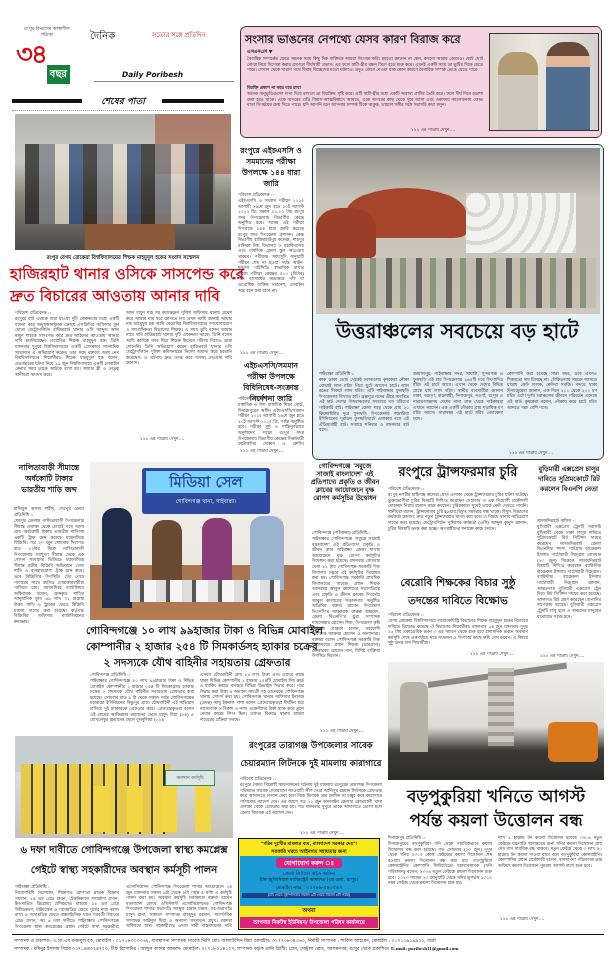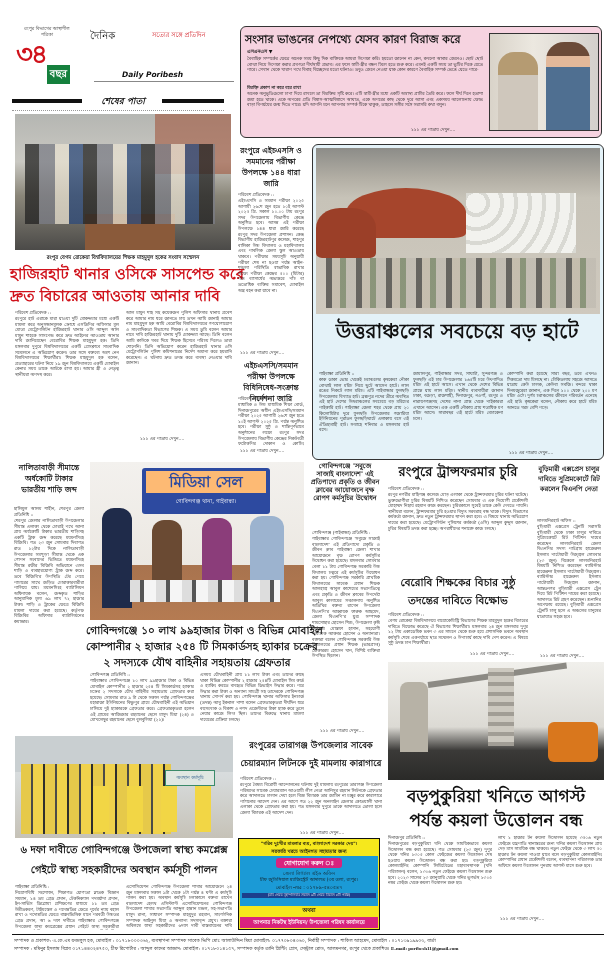--- a/index.html
+++ b/index.html
@@ -90,21 +90,21 @@
   <div class="abs body-text" style="left:194px; top:226px; width:90px; height:78px;">কোম্পানি করা হয়েছে সারা বছর, তবে এখনও ঠিকমতো দাম মিলছে না। চৌকিতলায় সহজে আসতে যাত্রায় কেউ চালক, কেউবা সবজি। বন্দরে থাকা দিনমজুরেরা জানান, এক দিনে ১০০ থেকে ২০০ মণ মরিচ ওঠে। দুর্গম চরাঞ্চলের জীবনে পরিবর্তন এনেছে এই হাট। কৃষকেরা বলেন, নৌকায় করে হাটে মরিচ আনতে খরচ বেশি পড়ে।</div>
   <div class="abs more" style="left:196px; top:305px;">১১১ এর পাতায় দেখুন....</div>
 </div>
 
 <div class="abs hl-black" style="left:14px; top:462px; width:70px; font-size:7.5px; line-height:11px;">নালিতাবাড়ী সীমান্তে অর্ধকোটি টাকার ভারতীয় শাড়ি জব্দ</div>
 <div class="abs body-text" style="left:14px; top:506px; width:70px; height:12px;">হালিমুল আলম শাহীন, শেরপুর জেলা প্রতিনিধি ::</div>
 <div class="abs body-text" style="left:14px; top:518px; width:70px; height:210px;">শেরপুর জেলার নালিতাবাড়ী উপজেলার সীমান্ত এলাকা থেকে চোরাই পথে আনা প্রায় অর্ধকোটি টাকার ভারতীয় শাড়িসহ একটি ট্রাক জব্দ করেছে ময়মনসিংহ বিজিবি। গত ২৩ জুন সোমবার দিবাগত রাত ১২টার দিকে নালিতাবাড়ী উপজেলার সমশ্চুড়া সীমান্ত থেকে এক গোপন সংবাদের ভিত্তিতে ময়মনসিংহ সীমান্ত রক্ষীর বিজিবি অভিযানে এসব শাড়ি ও ব্যবহারযোগ্য ট্রাক জব্দ করে। তবে বিজিবি'র উপস্থিতি টের পেয়ে পাচারের সাথে জড়িত চোরাকারবারীরা পালিয়ে যায়। ময়মনসিংহ ব্যাটালিয়ন অধিনায়ক বলেন, জব্দকৃত শাড়ির আনুমানিক মূল্য ৬৯ লাখ ৭২ হাজার টাকা। শাড়ি ও ট্রাকের ক্ষেত্রে বিজিবি মামলা দায়ের করা হয়েছে। কর্তৃপক্ষ বিজিবির অফিসার ব্যাটালিয়নের কমান্ডার।</div>
 
 <div class="abs photo" style="left:90px; top:462px; width:214px; height:158px; background:linear-gradient(180deg,#f3f1ee 0%,#ece8e2 65%,#a8734e 65%,#b57b52 100%);">
   <div style="position:absolute; left:52px; top:6px; width:128px; height:46px; background:#2d4aa0; border-radius:3px;">
-    <div style="position:absolute; left:4px; top:3px; width:120px; height:22px; background:#fdba74; color:#2d4aa0; font-size:15px; font-weight:bold; text-align:center; line-height:22px;">মিডিয়া সেল</div>
+    <div style="position:absolute; left:4px; top:3px; width:120px; height:22px; background:#7dd3fc; color:#2d4aa0; font-size:15px; font-weight:bold; text-align:center; line-height:22px;">মিডিয়া সেল</div>
     <div style="position:absolute; left:4px; top:30px; width:120px; color:#fff; font-size:5.5px; text-align:center;">গোবিন্দগঞ্জ থানা, গাইবান্ধা।</div>
   </div>
   <div style="position:absolute; left:12px; top:46px; width:30px; height:100px; background:linear-gradient(#1f2b4a 0 100%); border-radius:12px 12px 0 0;"></div>
   <div style="position:absolute; left:62px; top:58px; width:30px; height:64px; background:#6a4a33; border-radius:12px 12px 0 0;"></div>
   <div style="position:absolute; left:112px; top:56px; width:30px; height:70px; background:#8b3d7a; border-radius:12px 12px 0 0;"></div>
   <div style="position:absolute; left:160px; top:54px; width:34px; height:74px; background:#9cb3cf; border-radius:12px 12px 0 0;"></div>
   <div style="position:absolute; left:40px; top:118px; width:150px; height:22px; background:repeating-linear-gradient(90deg,#ddd 0 10px,#555 10px 14px,#f5f5f5 14px 26px);"></div>
 </div>
 <div class="abs hl-black" style="left:86px; top:622px; width:222px; font-size:10.5px; line-height:16px; white-space:nowrap;">গোবিন্দগঞ্জে ১০ লাখ ৯৯হাজার টাকা ও বিভিন্ন মোবাইল</div>
 <div class="abs hl-black" style="left:86px; top:638px; width:222px; font-size:10.5px; line-height:16px; white-space:nowrap;">কোম্পানীর ২ হাজার ২৫৪ টি সিমকার্ডসহ হ্যাকার চক্রের</div>

